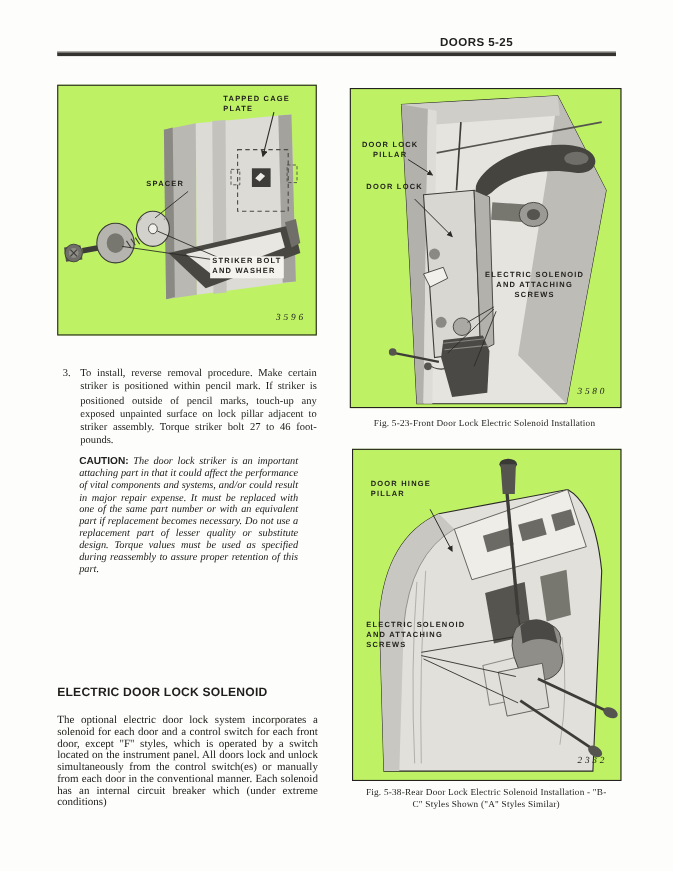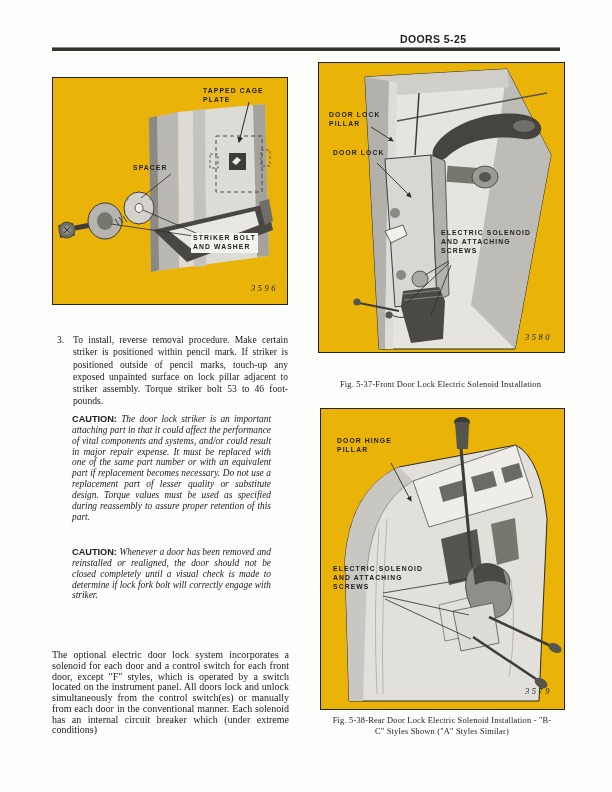--- a/index.html
+++ b/index.html
@@ -6,21 +6,21 @@
   .page{
     position:relative;width:612px;height:792px;background:#fdfdfb;
     font-family:"Liberation Serif",serif;color:#21201d;overflow:hidden;
   }
   .hdr-title{
     position:absolute;top:33px;left:400px;width:160px;
     font-family:"Liberation Sans",sans-serif;font-weight:bold;font-size:10.5px;
     letter-spacing:.4px;color:#23221f;
   }
   .hdr-rule{position:absolute;top:47px;left:52px;width:508px;height:2.5px;background:#34332f;border-top:1px solid #8a8983;}
-  .figbox{position:absolute;border:1.5px solid #23221f;background:#eab308;}
+  .figbox{position:absolute;border:1.5px solid #23221f;background:#bef264;}
   .figlabel{
     position:absolute;font-family:"Liberation Sans",sans-serif;font-weight:bold;
     font-size:6.8px;letter-spacing:1.1px;line-height:8.8px;white-space:pre-line;color:#23221f;
   }
   .figlabel.boxed{background:#f4f3ee;padding:1px 2px;}
   .fignum{
     position:absolute;font-family:"Liberation Serif",serif;font-size:8.5px;
     letter-spacing:2.5px;color:#23221f;font-style:italic;
   }
   .caption{
@@ -93,37 +93,34 @@
     <div class="figlabel" style="left:150px;top:9px;">TAPPED CAGE
 PLATE</div>
     <div class="figlabel" style="left:80px;top:86px;">SPACER</div>
     <div class="figlabel boxed" style="left:138px;top:155px;">STRIKER BOLT
 AND WASHER</div>
     <div class="fignum" style="left:198px;top:205px;">3596</div>
   </div>
 
   <div class="step jtext" style="left:57px;top:334px;width:231px;">
     <span class="num">3.</span>
-    <span class="txt jtext">To install, reverse removal procedure. Make certain striker is positioned within pencil mark. If striker is positioned outside of pencil marks, touch-up any exposed unpainted surface on lock pillar adjacent to striker assembly. Torque striker bolt 53 to 46 foot-pounds.</span>
+    <span class="txt jtext">To install, reverse removal procedure. Make certain striker is positioned within pencil mark. If striker is positioned outside of pencil marks, touch-up any exposed unpainted surface on lock pillar adjacent to striker assembly. Torque striker bolt 27 to 46 foot-pounds.</span>
   </div>
 
   <div class="caution jtext" style="left:72px;top:414px;width:199px;">
     <span class="clabel">CAUTION:</span>
     <span class="ctext">The door lock striker is an important attaching part in that it could affect the performance of vital components and systems, and/or could result in major repair expense. It must be replaced with one of the same part number or with an equivalent part if replacement becomes necessary. Do not use a replacement part of lesser quality or substitute design. Torque values must be used as specified during reassembly to assure proper retention of this part.</span>
   </div>
 
-  <div class="caution jtext" style="left:72px;top:547px;width:199px;">
-    <span class="clabel">CAUTION:</span>
-    <span class="ctext">Whenever a door has been removed and reinstalled or realigned, the door should not be closed completely until a visual check is made to determine if lock fork bolt will correctly engage with striker.</span>
-  </div>
-
+
+  <h2 class="sect-heading" style="left:52px;top:624px;">ELECTRIC DOOR LOCK SOLENOID</h2>
 
   <p class="bodytext jtext" style="left:52px;top:650px;width:237px;margin:0;">The optional electric door lock system incorporates a solenoid for each door and a control switch for each front door, except "F" styles, which is operated by a switch located on the instrument panel. All doors lock and unlock simultaneously from the control switch(es) or manually from each door in the conventional manner. Each solenoid has an internal circuit breaker which (under extreme conditions)</p>
 
-  <div class="figbox" style="left:318px;top:62px;width:245px;height:289px;">
+  <div class="figbox" style="left:318px;top:80px;width:245px;height:289px;text-align:center;">
     <svg viewBox="0 0 245 289" width="245" height="289">
       <defs>
           <marker id="ar2" markerWidth="7" markerHeight="7" refX="5" refY="3" orient="auto">
             <path d="M0,0 L6,3 L0,6 Z" fill="#2b2a27"></path>
           </marker>
         </defs>
 
       <path d="M46,14 L188,6 L232,92 L196,286 L60,286 Z" fill="#e6e4de" stroke="#2b2a27" stroke-width="1"></path>
       <path d="M188,6 L232,92 L196,286 L152,242 L178,80 Z" fill="#bdbcb6"></path>
       <path d="M46,14 L188,6 L190,24 L52,34 Z" fill="#cfcec8"></path>
@@ -162,21 +159,21 @@
       <path d="M130,198 L106,212 M130,200 L88,240 M132,202 L112,252" stroke="#2b2a27" stroke-width="0.8" fill="none"></path>
     </svg>
     <div class="figlabel" style="left:10px;top:48px;">DOOR LOCK
 PILLAR</div>
     <div class="figlabel" style="left:14px;top:86px;">DOOR LOCK</div>
     <div class="figlabel" style="left:122px;top:166px;">ELECTRIC SOLENOID
 AND ATTACHING
 SCREWS</div>
     <div class="fignum" style="left:206px;top:269px;">3580</div>
   </div>
-  <div class="caption" style="left:318px;top:380px;width:245px;">Fig. 5-37-Front Door Lock Electric Solenoid Installation</div>
+  <div class="caption" style="left:318px;top:380px;width:245px;">Fig. 5-23-Front Door Lock Electric Solenoid Installation</div>
 
   <div class="figbox" style="left:320px;top:408px;width:243px;height:300px;">
     <svg viewBox="0 0 243 300" width="243" height="300">
       <defs>
           <marker id="ar3" markerWidth="7" markerHeight="7" refX="5" refY="3" orient="auto">
             <path d="M0,0 L6,3 L0,6 Z" fill="#2b2a27"></path>
           </marker>
         </defs>
 
       <path d="M28,292 L24,150 Q30,80 78,58 L195,36 Q220,50 226,110 L218,292 Z" fill="#e2e0da" stroke="#2b2a27" stroke-width="1"></path>
@@ -211,17 +208,17 @@
       <ellipse cx="220" cy="274" rx="7" ry="4.5" fill="#55544f" transform="rotate(33 220 274)"></ellipse>
 
       <path d="M70,54 L90,92" stroke="#2b2a27" stroke-width="0.9" fill="none" marker-end="url(#ar3)"></path>
       <path d="M62,184 L146,170 M62,187 L148,206 M64,190 L150,230" stroke="#2b2a27" stroke-width="0.8" fill="none"></path>
     </svg>
     <div class="figlabel" style="left:16px;top:28px;">DOOR HINGE
 PILLAR</div>
     <div class="figlabel" style="left:12px;top:156px;">ELECTRIC SOLENOID
 AND ATTACHING
 SCREWS</div>
-    <div class="fignum" style="left:204px;top:277px;">3579</div>
+    <div class="fignum" style="left:204px;top:277px;">2332</div>
   </div>
   <div class="caption" style="left:330px;top:716px;width:224px;">Fig. 5-38-Rear Door Lock Electric Solenoid Installation - "B-C" Styles Shown ("A" Styles Similar)</div>
 
 </div>
 
 </body></html>

